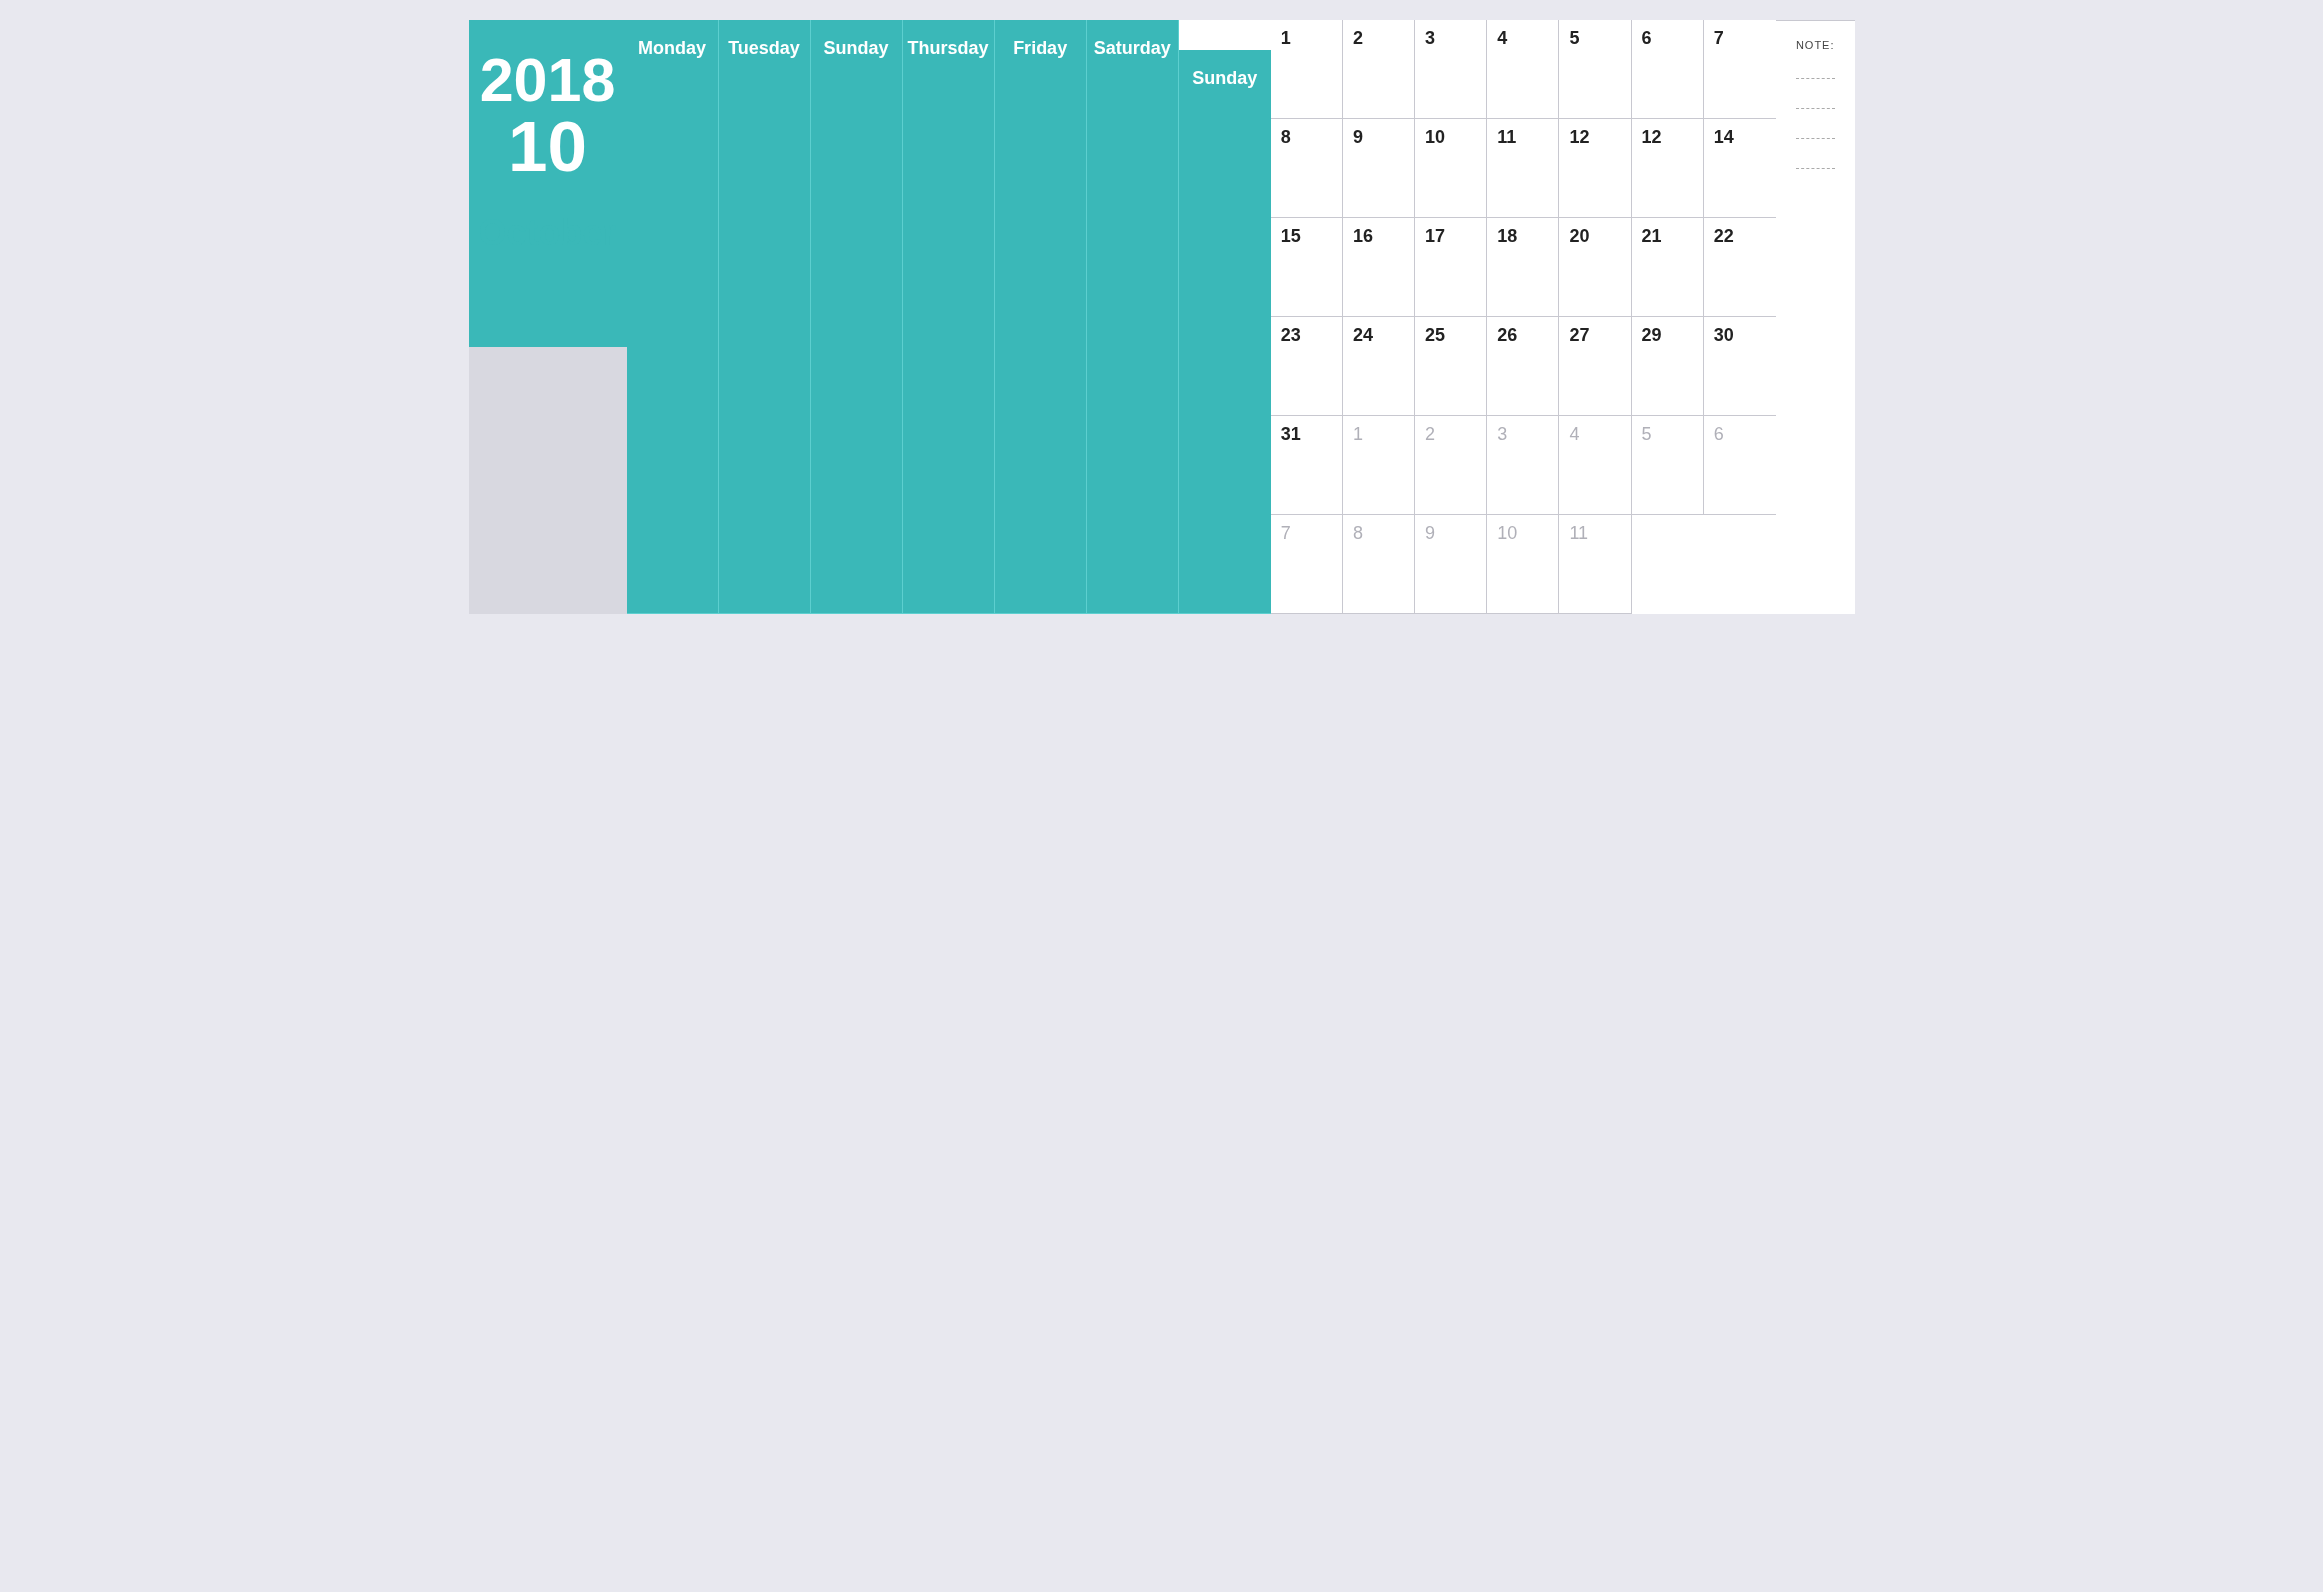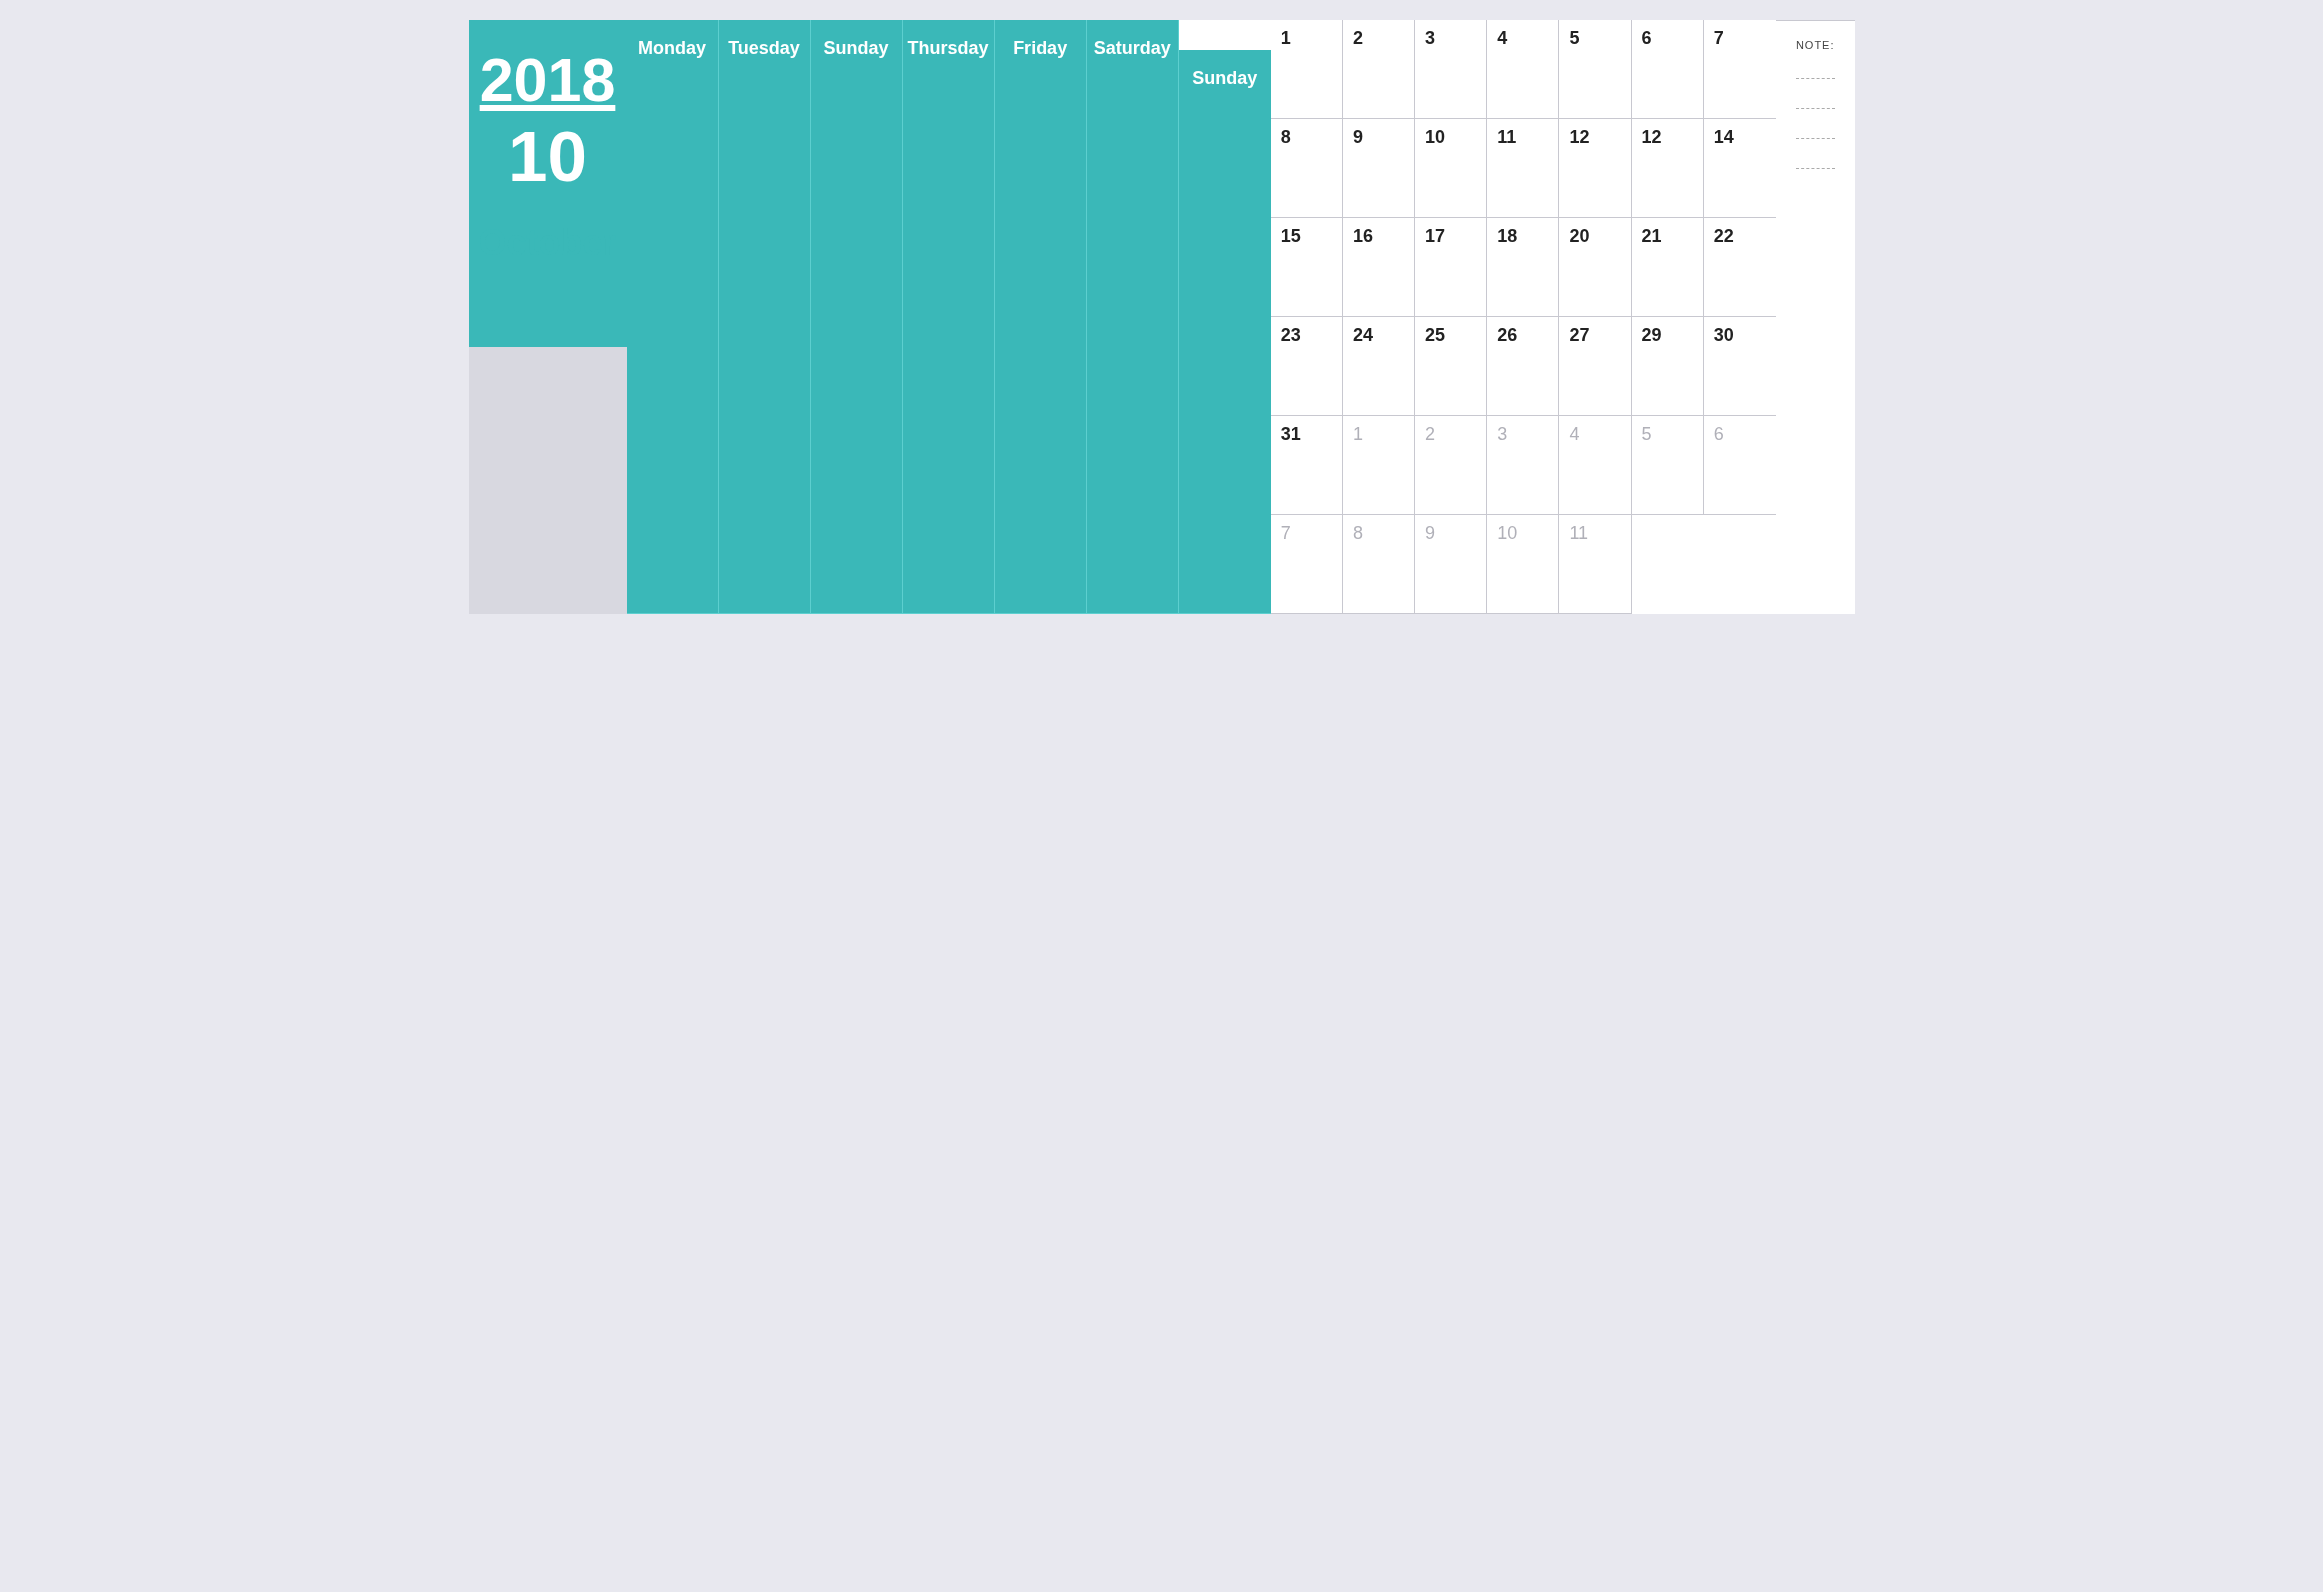--- a/index.html
+++ b/index.html
@@ -32,22 +32,20 @@
       justify-content: flex-start;
       padding-top: 30px;
       padding-bottom: 20px;
     }
 
     .sidebar-year {
       color: white;
       font-size: 61px;
       font-weight: bold;
       line-height: 1;
-      margin-bottom: 10px;
-      text-decoration: underline;
     }
 
     .sidebar-month-num {
       color: white;
       font-size: 71px;
       font-weight: bold;
       line-height: 1;
       margin-bottom: 20px;
     }
 

